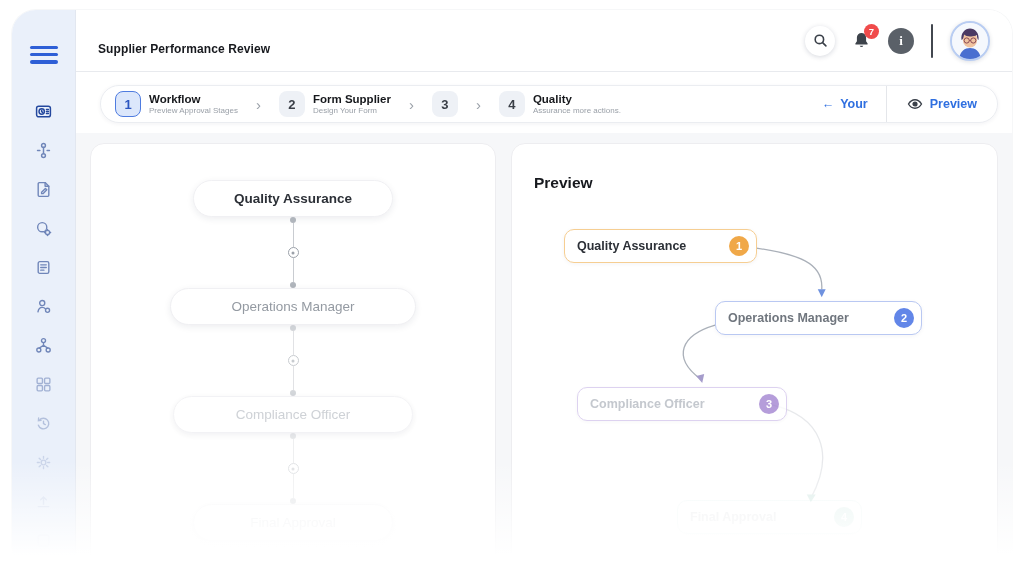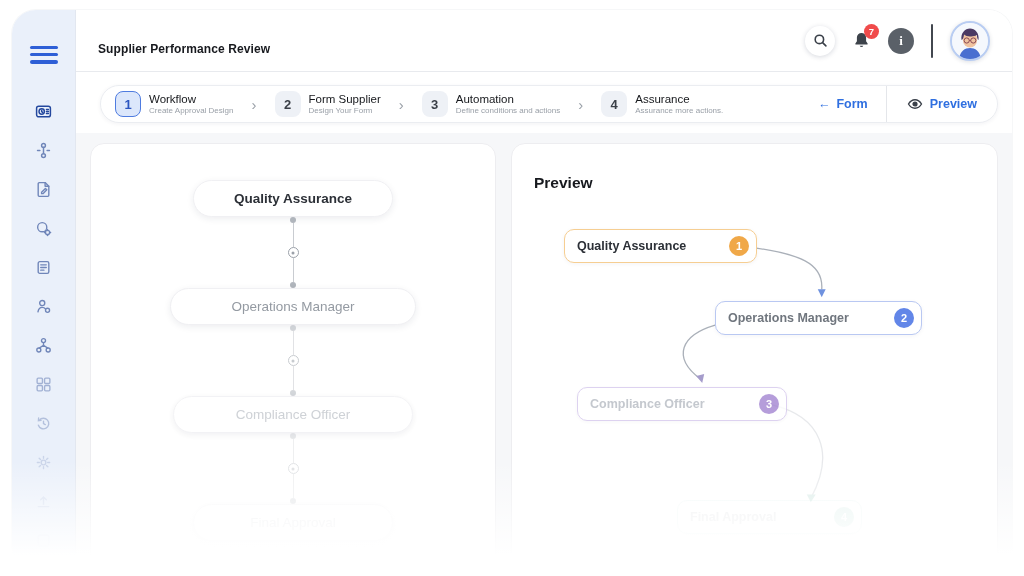--- a/index.html
+++ b/index.html
@@ -45,21 +45,21 @@
 
   
   .stepper-zone { padding:13px 14px 10px 24px; background:#fff; }
   .stepper { height:38px; background:#fff; border:1px solid #ebedf1; border-radius:19px;
              box-shadow:0 1px 4px rgba(30,40,70,.06); display:flex; align-items:center;
              padding:0 0 0 10px; }
   .step { display:flex; align-items:center; gap:8px; cursor:pointer; padding:0 4px; }
   .step-num { width:26px; height:26px; border-radius:8px; background:#eef1f6; color:#3a3f47;
               font-size:13px; font-weight:600; display:flex; align-items:center; justify-content:center; }
   .step.active .step-num { background:#dce7fb; border:1.5px solid #4f7ce0; color:#2c56c0; }
-  .step-title { font-size:11.5px; font-weight:400; color:#16181c; line-height:1.25; }
+  .step-title { font-size:11.5px; font-weight:700; color:#16181c; line-height:1.25; }
   .step-sub { font-size:8px; color:#9aa0a8; line-height:1.2; }
   .chev { color:#9aa0a8; font-size:15px; margin:0 14px; user-select:none; }
   .stepper-actions { margin-left:auto; display:flex; align-items:center; height:100%; }
   .back-btn { display:flex; align-items:center; gap:6px; color:#2f6fe0; font-size:12.5px;
               font-weight:600; cursor:pointer; padding:0 18px; }
   .act-divider { width:1px; height:100%; background:#e4e6ea; }
   .preview-btn { display:flex; align-items:center; gap:7px; color:#2f6fe0; font-size:12.5px;
                  font-weight:600; cursor:pointer; padding:0 20px; }
   .preview-btn svg { width:16px; height:16px; }
 
@@ -238,55 +238,51 @@
       </div>
     </div>
 
     <div class="stepper-zone">
       <div class="stepper">
 
         <div class="step active">
           <div class="step-num">1</div>
           <div>
             <div class="step-title">Workflow</div>
-            <div class="step-sub">Create Approval Design</div>
+            <div class="step-sub">Preview Approval Stages</div>
           </div>
         </div>
         <div class="chev">›</div>
 
         <div class="step">
           <div class="step-num">2</div>
           <div>
             <div class="step-title">Form Supplier</div>
             <div class="step-sub">Design Your Form</div>
           </div>
         </div>
         <div class="chev">›</div>
 
         <div class="step">
           <div class="step-num">3</div>
-          <div>
-            <div class="step-title">Automation</div>
-            <div class="step-sub">Define conditions and actions</div>
-          </div>
         </div>
         <div class="chev">›</div>
 
         <div class="step">
           <div class="step-num">4</div>
           <div>
-            <div class="step-title">Assurance</div>
+            <div class="step-title">Quality</div>
             <div class="step-sub">Assurance more actions.</div>
           </div>
         </div>
 
         <div class="stepper-actions">
           <div class="back-btn">
             <span>←</span>
-            <span>Form</span>
+            <span>Your</span>
           </div>
           <div class="act-divider"></div>
           <div class="preview-btn">
             <svg viewBox="0 0 16 16" fill="none" stroke="#3a4049" stroke-width="1.4">
               <path d="M1.5 8s2.5-4.2 6.5-4.2S14.5 8 14.5 8 12 12.2 8 12.2 1.5 8 1.5 8z"></path>
               <circle cx="8" cy="8" r="1.9" fill="#3a4049"></circle>
             </svg>
             <span>Preview</span>
           </div>
         </div>

